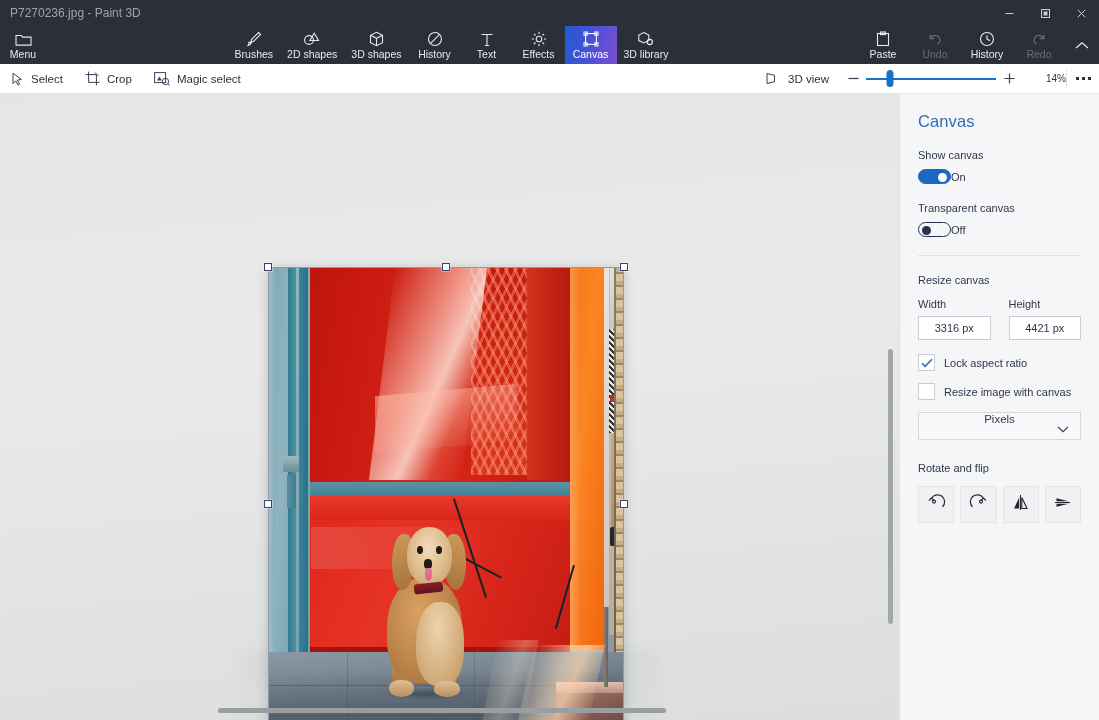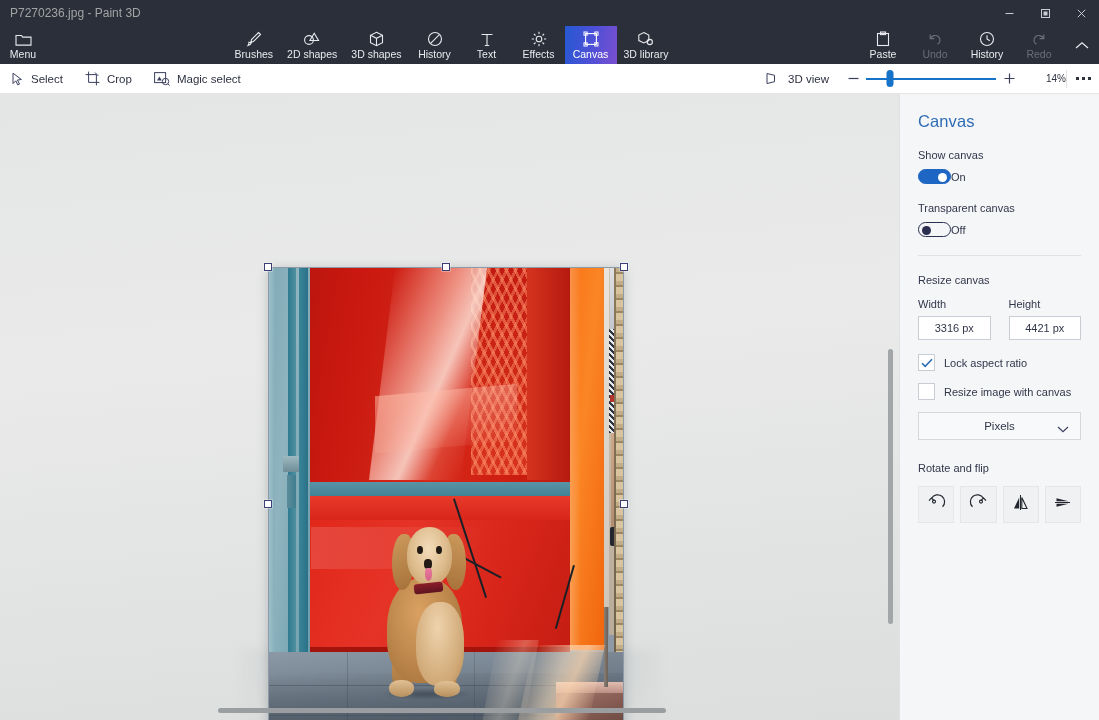--- a/index.html
+++ b/index.html
@@ -266,21 +266,21 @@
     display:flex; align-items:center; justify-content:center;
     font-size:11px; color:#32364a;
   }
   .cbrow { display:flex; align-items:center; gap:9px; margin-bottom:12px; }
   .cb { width:17px; height:17px; background:#ffffff; border:1px solid #c9ccd2;
         display:flex; align-items:center; justify-content:center; }
   .cb.checked { border-color:#c9ccd2; }
   .cb-lab { font-size:11px; color:#32364a; }
   .sel {
     height:28px; background:#f8f9fa; border:1px solid #d4d7dc;
-    display:flex; align-items:center; justify-content:center; position:relative;
+    display:flex; align-items:flex-start; justify-content:center; position:relative;
     font-size:11.5px; color:#32364a; margin-bottom:22px;
   }
   .sel .ch { position:absolute; right:11px; top:50%; margin-top:-3px; }
   .rf-grid { display:flex; gap:6px; }
   .rf {
     width:37px; height:37px; background:#f0f1f3; border:1px solid #e4e6e9;
     display:flex; align-items:center; justify-content:center;
   }
 </style>
 </head>

